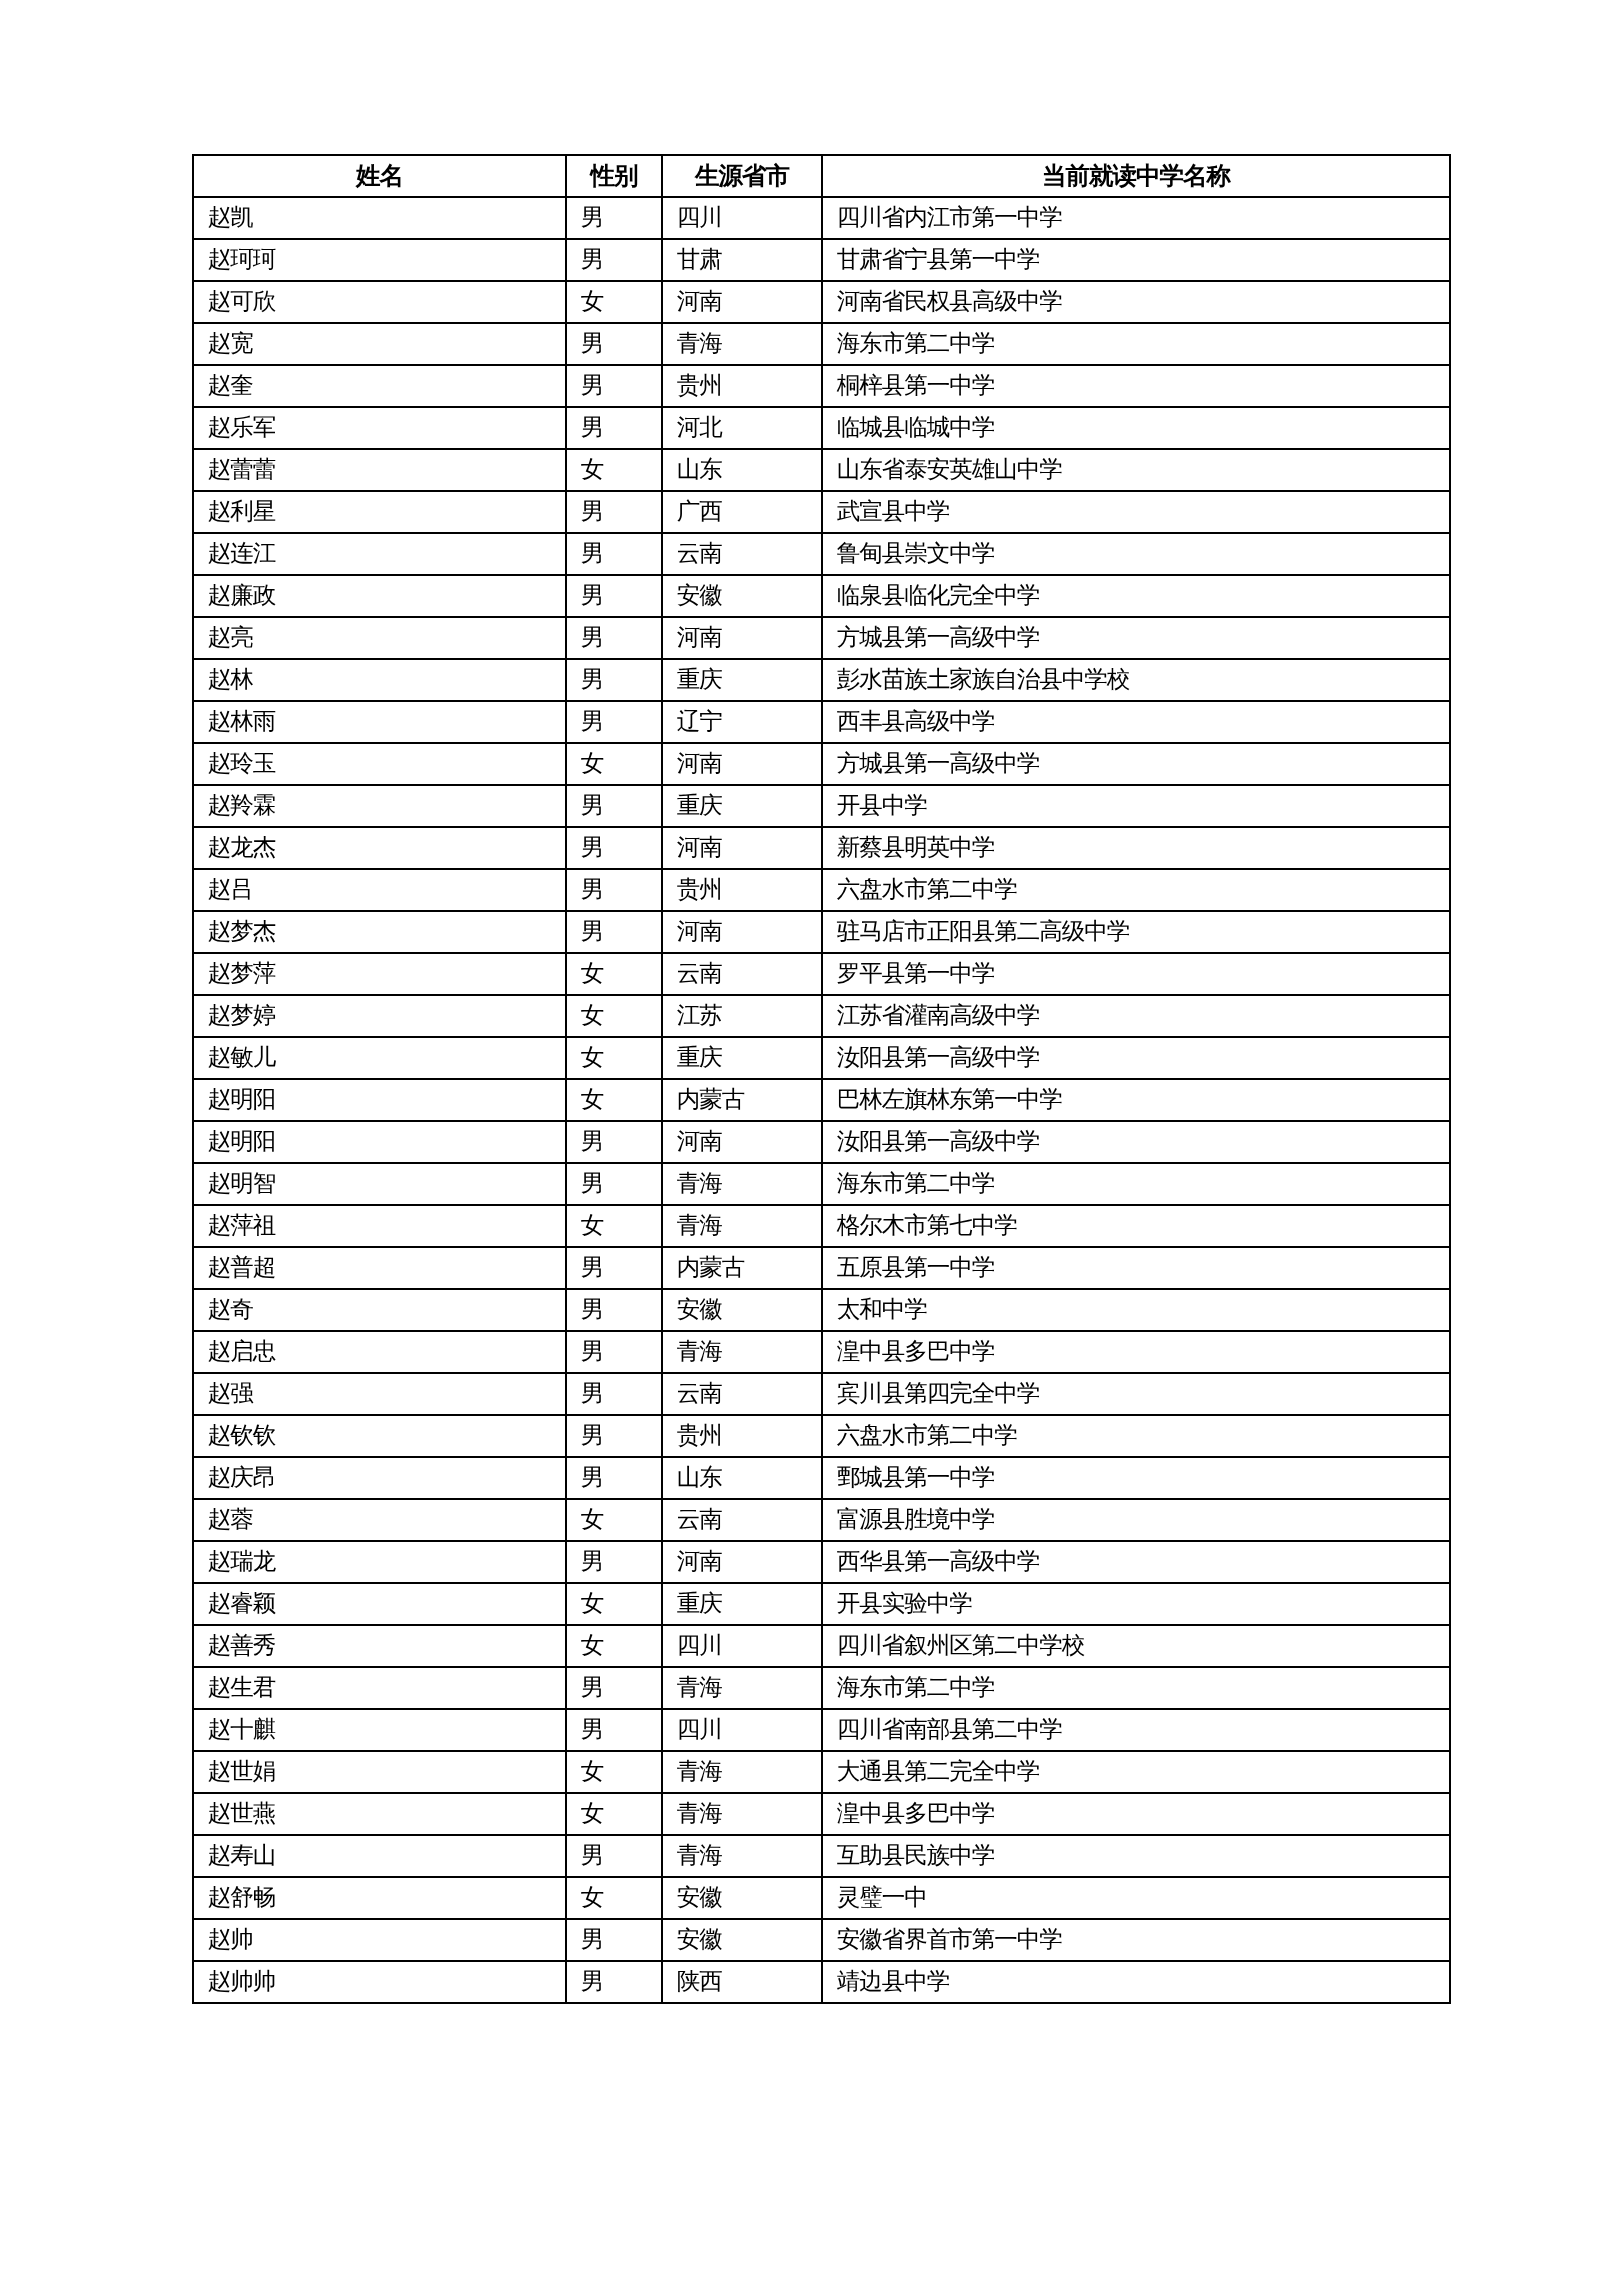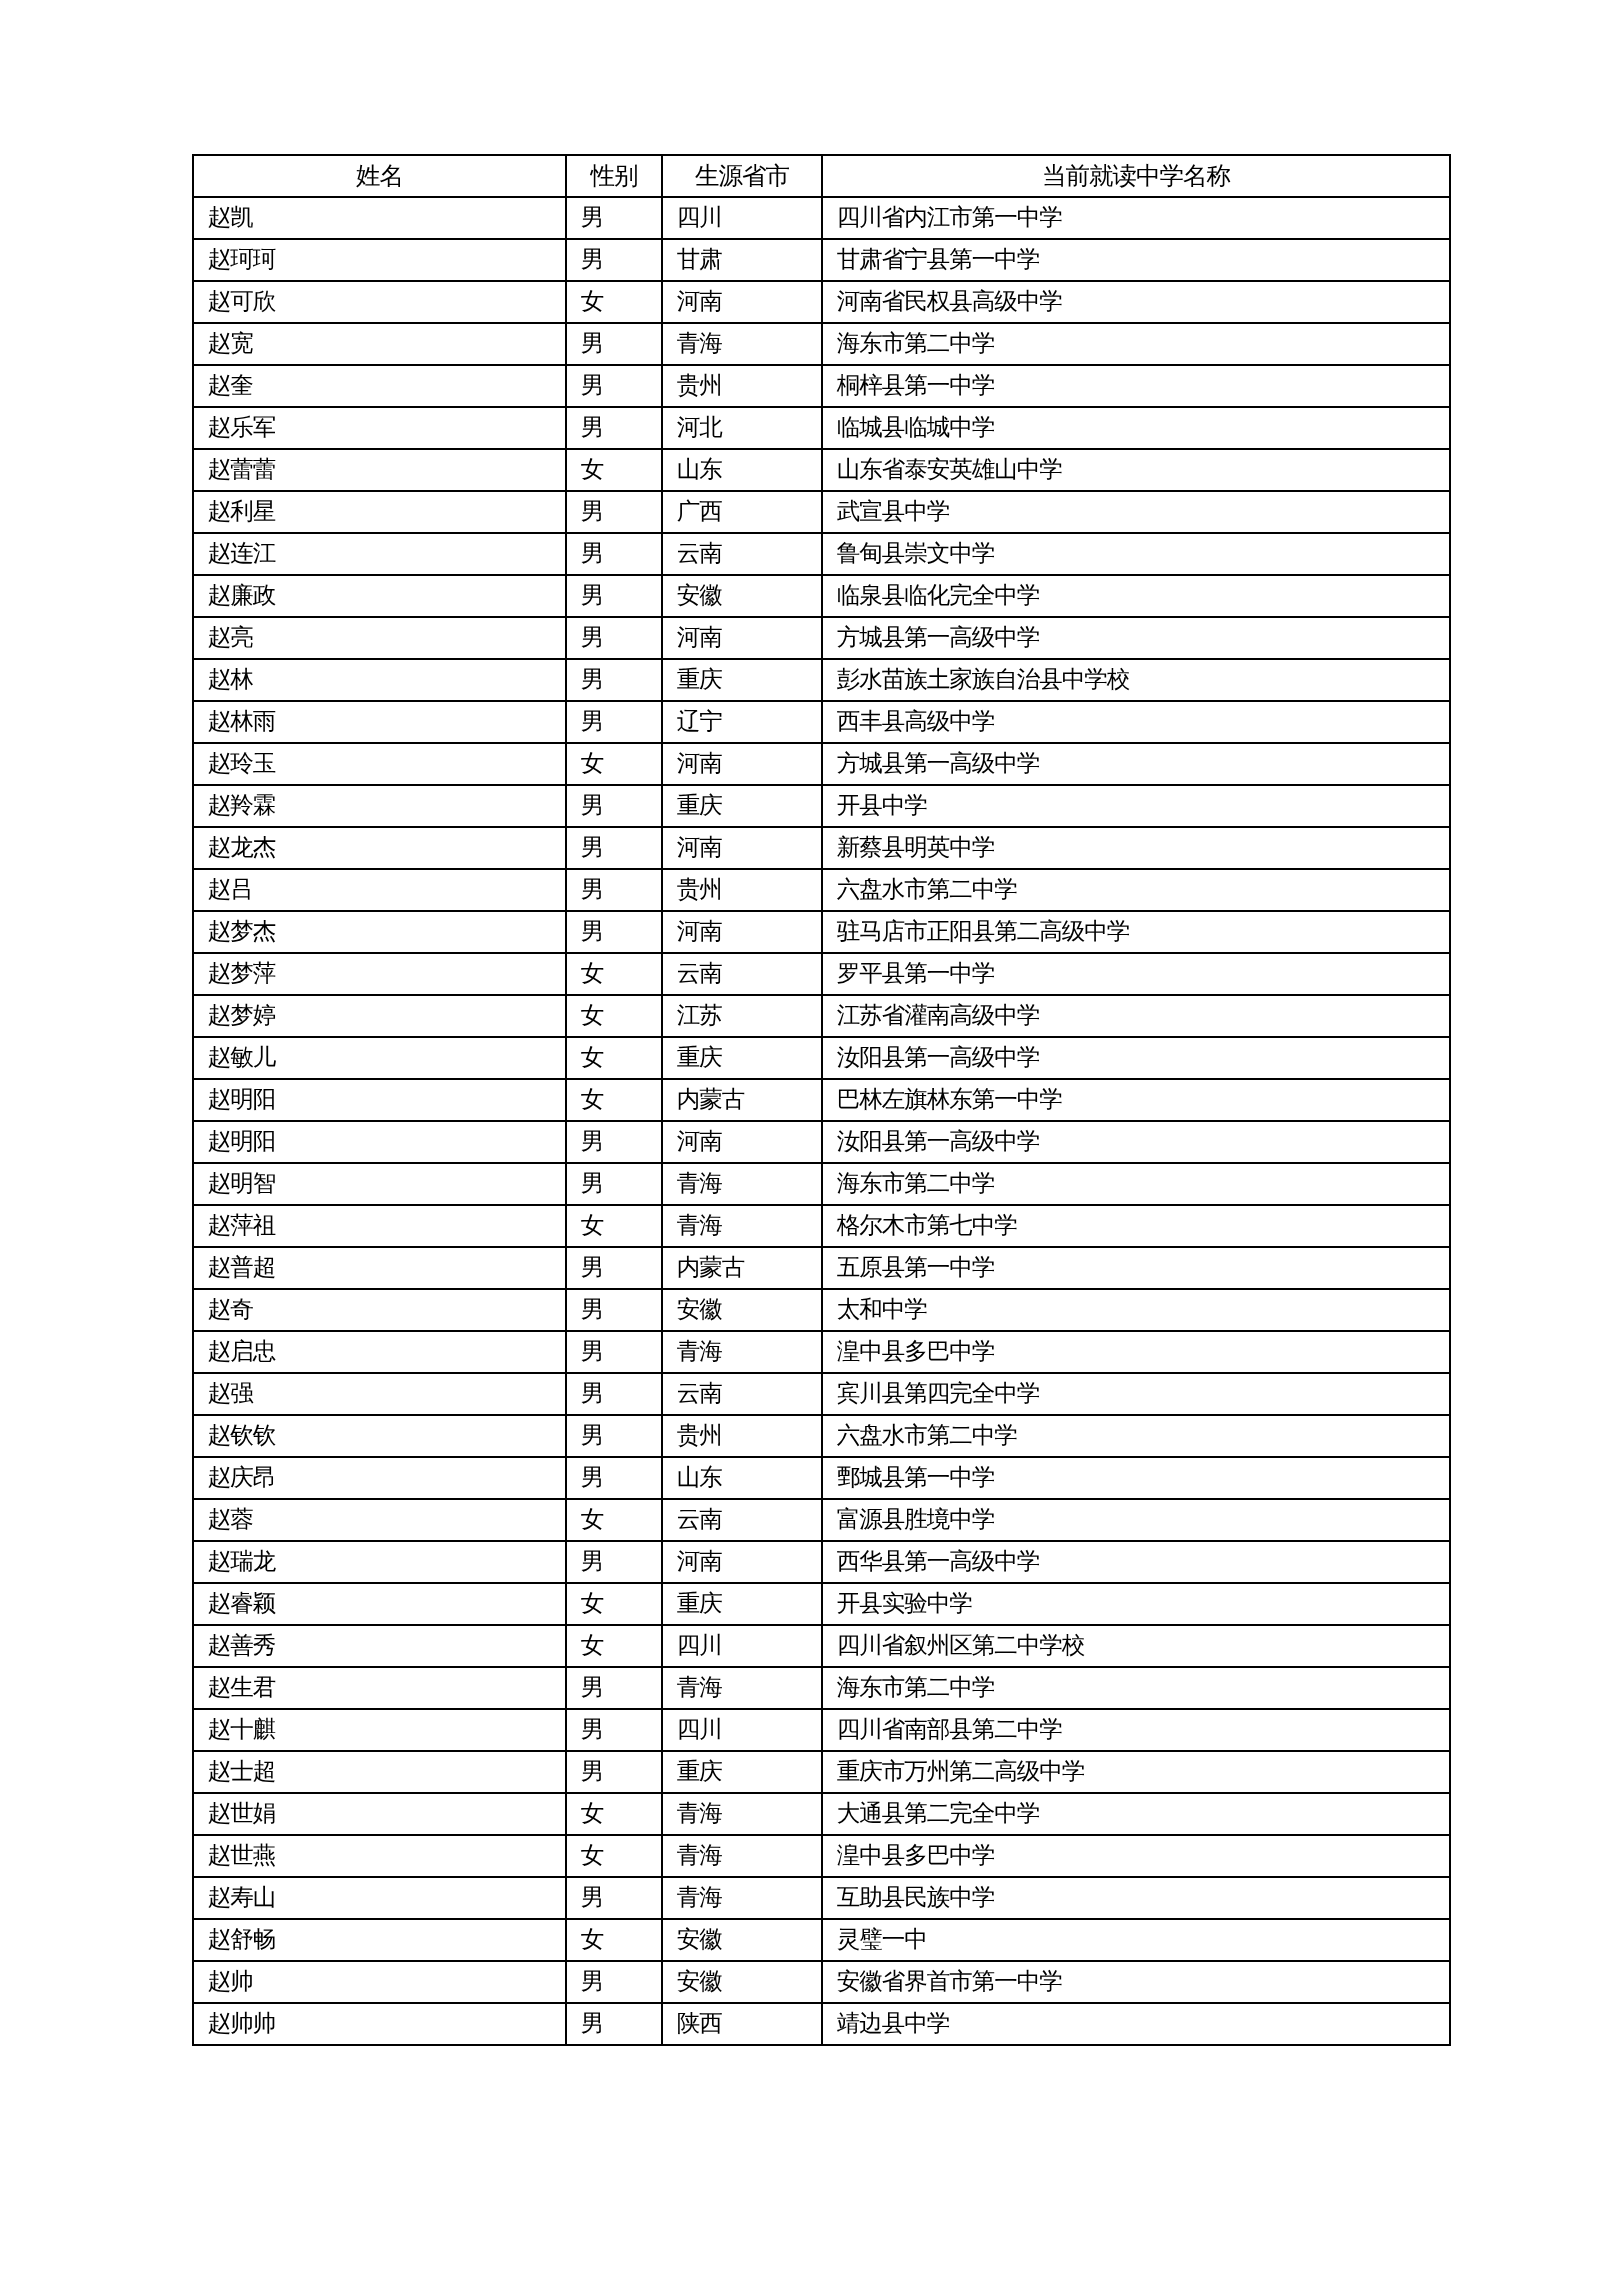--- a/index.html
+++ b/index.html
@@ -43,21 +43,21 @@
       white-space: nowrap;
       overflow: hidden;
       vertical-align: middle;
       text-align: left;
       font-weight: normal;
       letter-spacing: -1px;
     }
     table.roster th {
       text-align: center;
       padding: 0;
-      font-weight: normal;
+      font-weight: bold;
       font-size: 24.5px;
     }
   </style>
 </head>
 <body>
 
 <div class="page">
   <table class="roster">
     <colgroup>
       <col class="c-name">
@@ -290,26 +290,20 @@
           <td>青海</td>
           <td>海东市第二中学</td>
         </tr>
         <tr>
           <td>赵十麒</td>
           <td>男</td>
           <td>四川</td>
           <td>四川省南部县第二中学</td>
         </tr>
         <tr>
-          <td>赵士超</td>
-          <td>男</td>
-          <td>重庆</td>
-          <td>重庆市万州第二高级中学</td>
-        </tr>
-        <tr>
           <td>赵世娟</td>
           <td>女</td>
           <td>青海</td>
           <td>大通县第二完全中学</td>
         </tr>
         <tr>
           <td>赵世燕</td>
           <td>女</td>
           <td>青海</td>
           <td>湟中县多巴中学</td>

